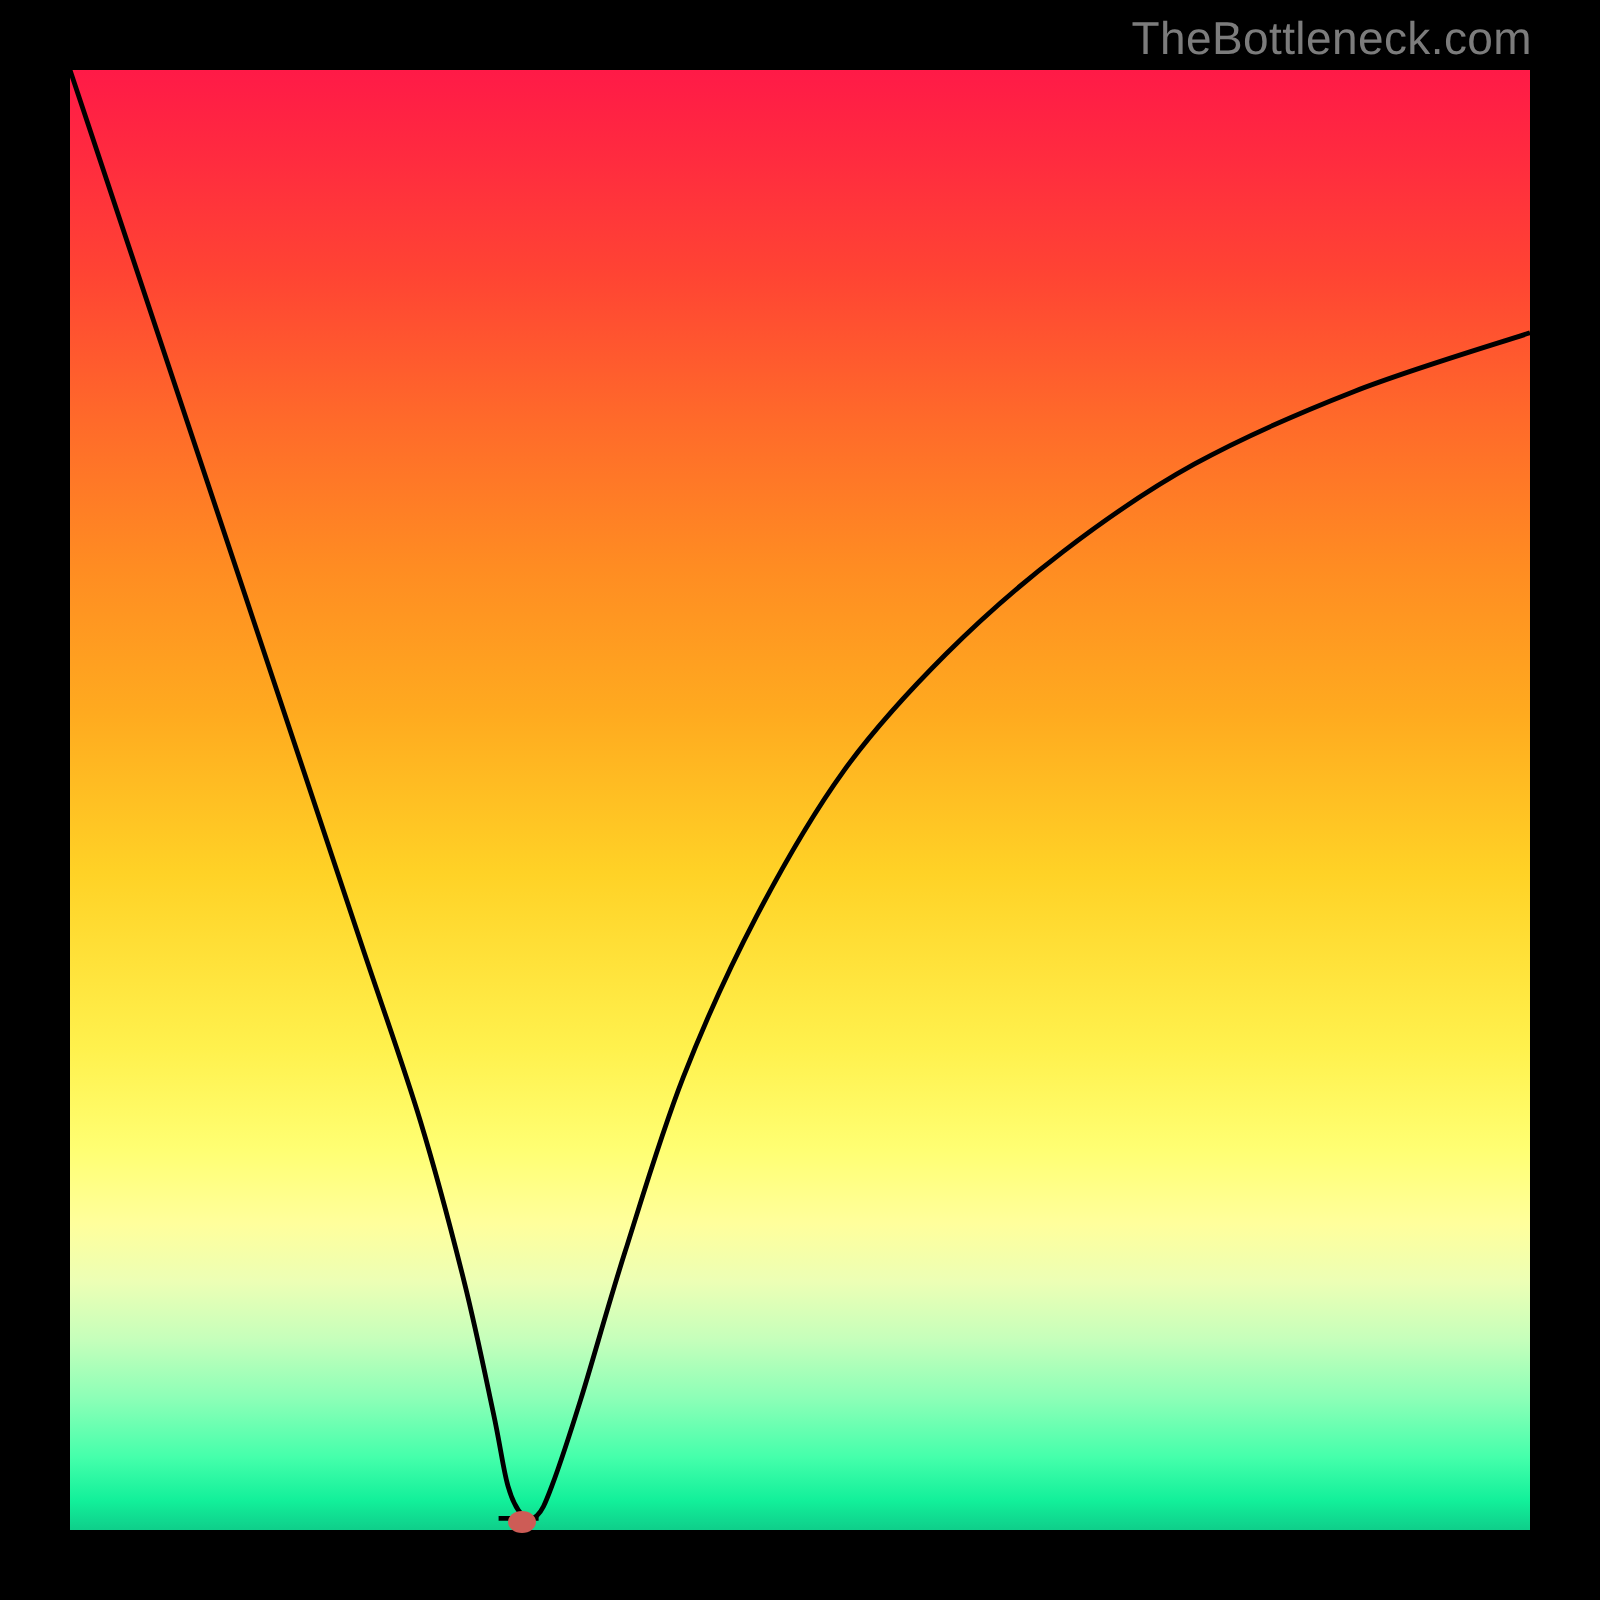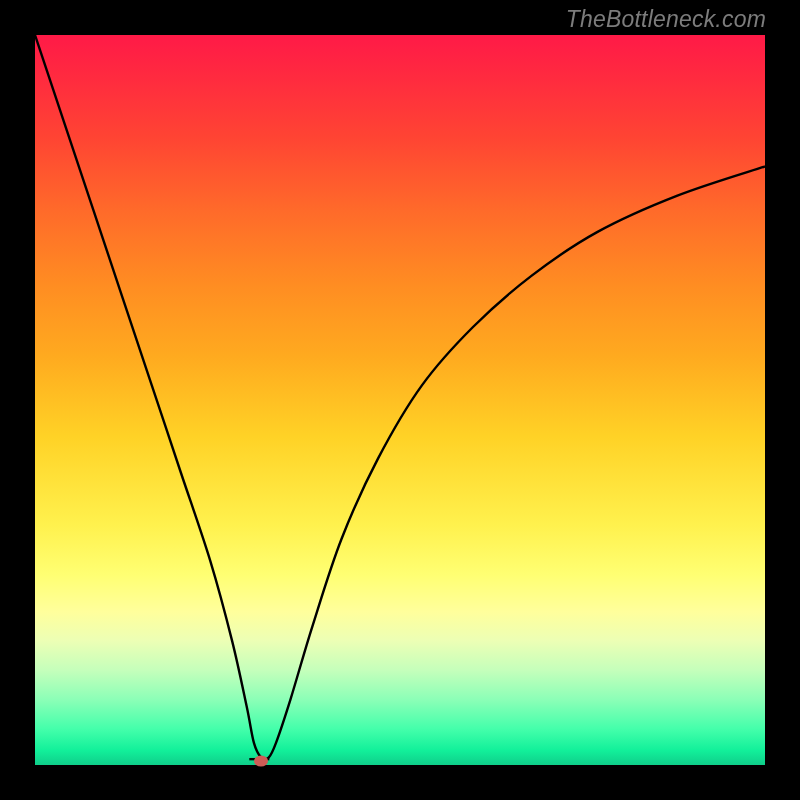--- a/index.html
+++ b/index.html
@@ -46,21 +46,20 @@
   }
   .watermark {
     position: absolute;
     top: 6px;
     right: 34px;
     color: #7c7c7c;
     font-size: 23px;
     letter-spacing: 0.2px;
     font-weight: 500;
     font-family: Arial, Helvetica, sans-serif;
-    font-style: italic;
   }
   svg.curve {
     position: absolute;
     left: 0;
     top: 0;
     width: 730px;
     height: 730px;
   }
   .marker {
     position: absolute;

